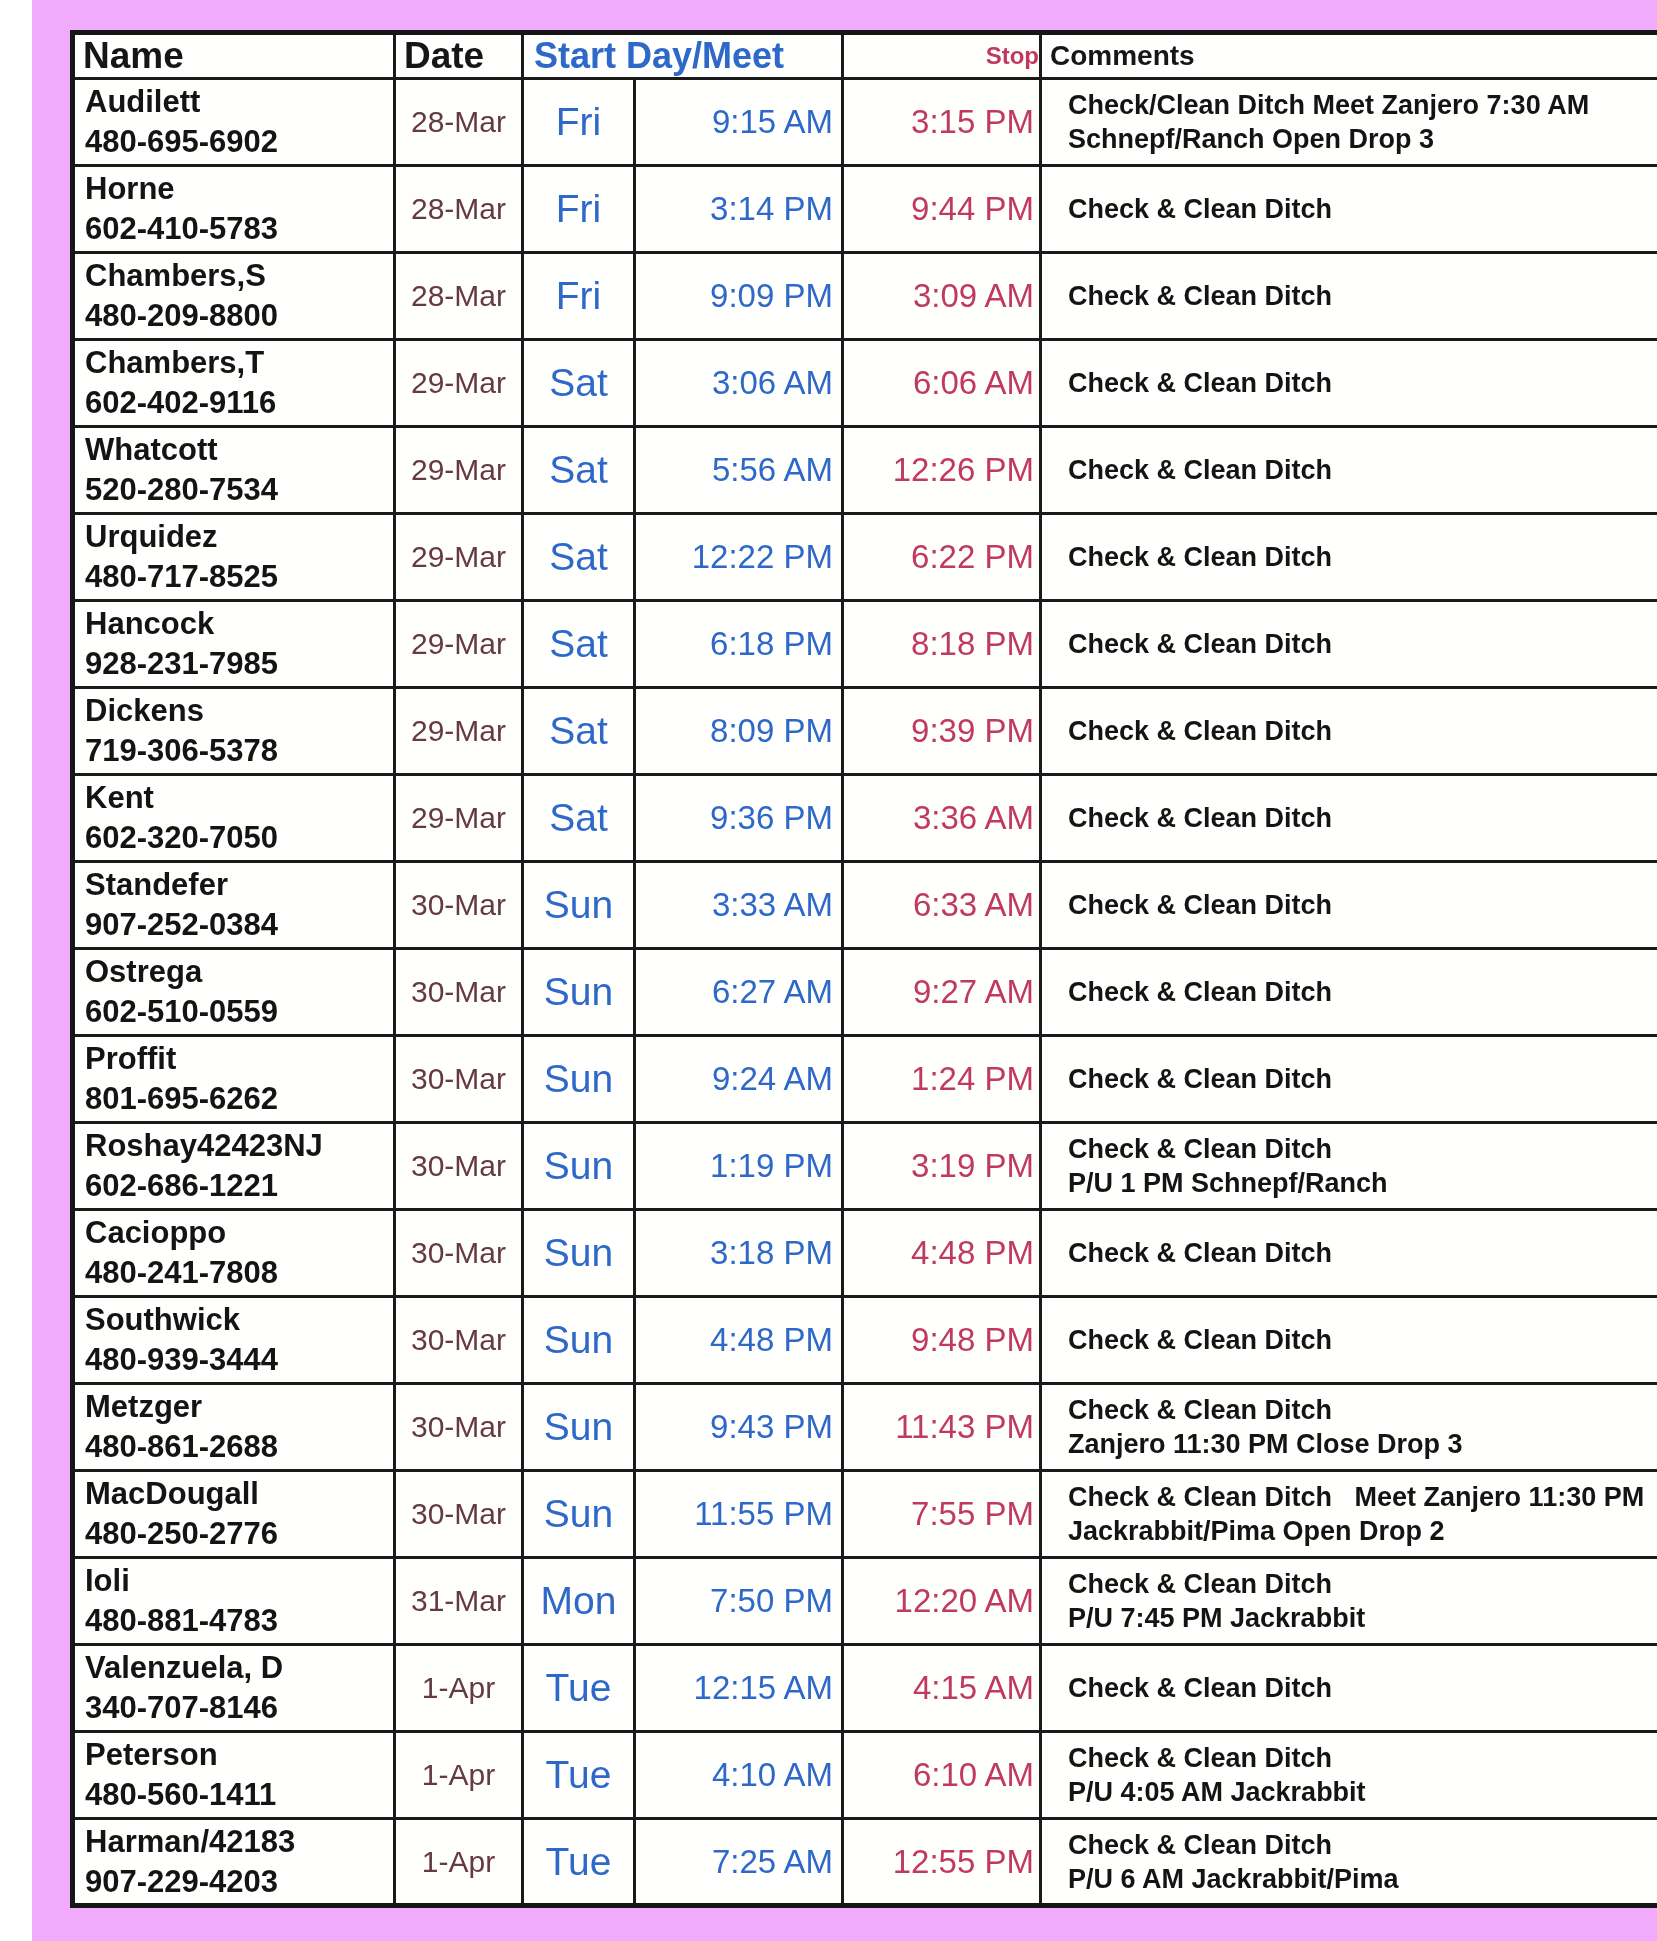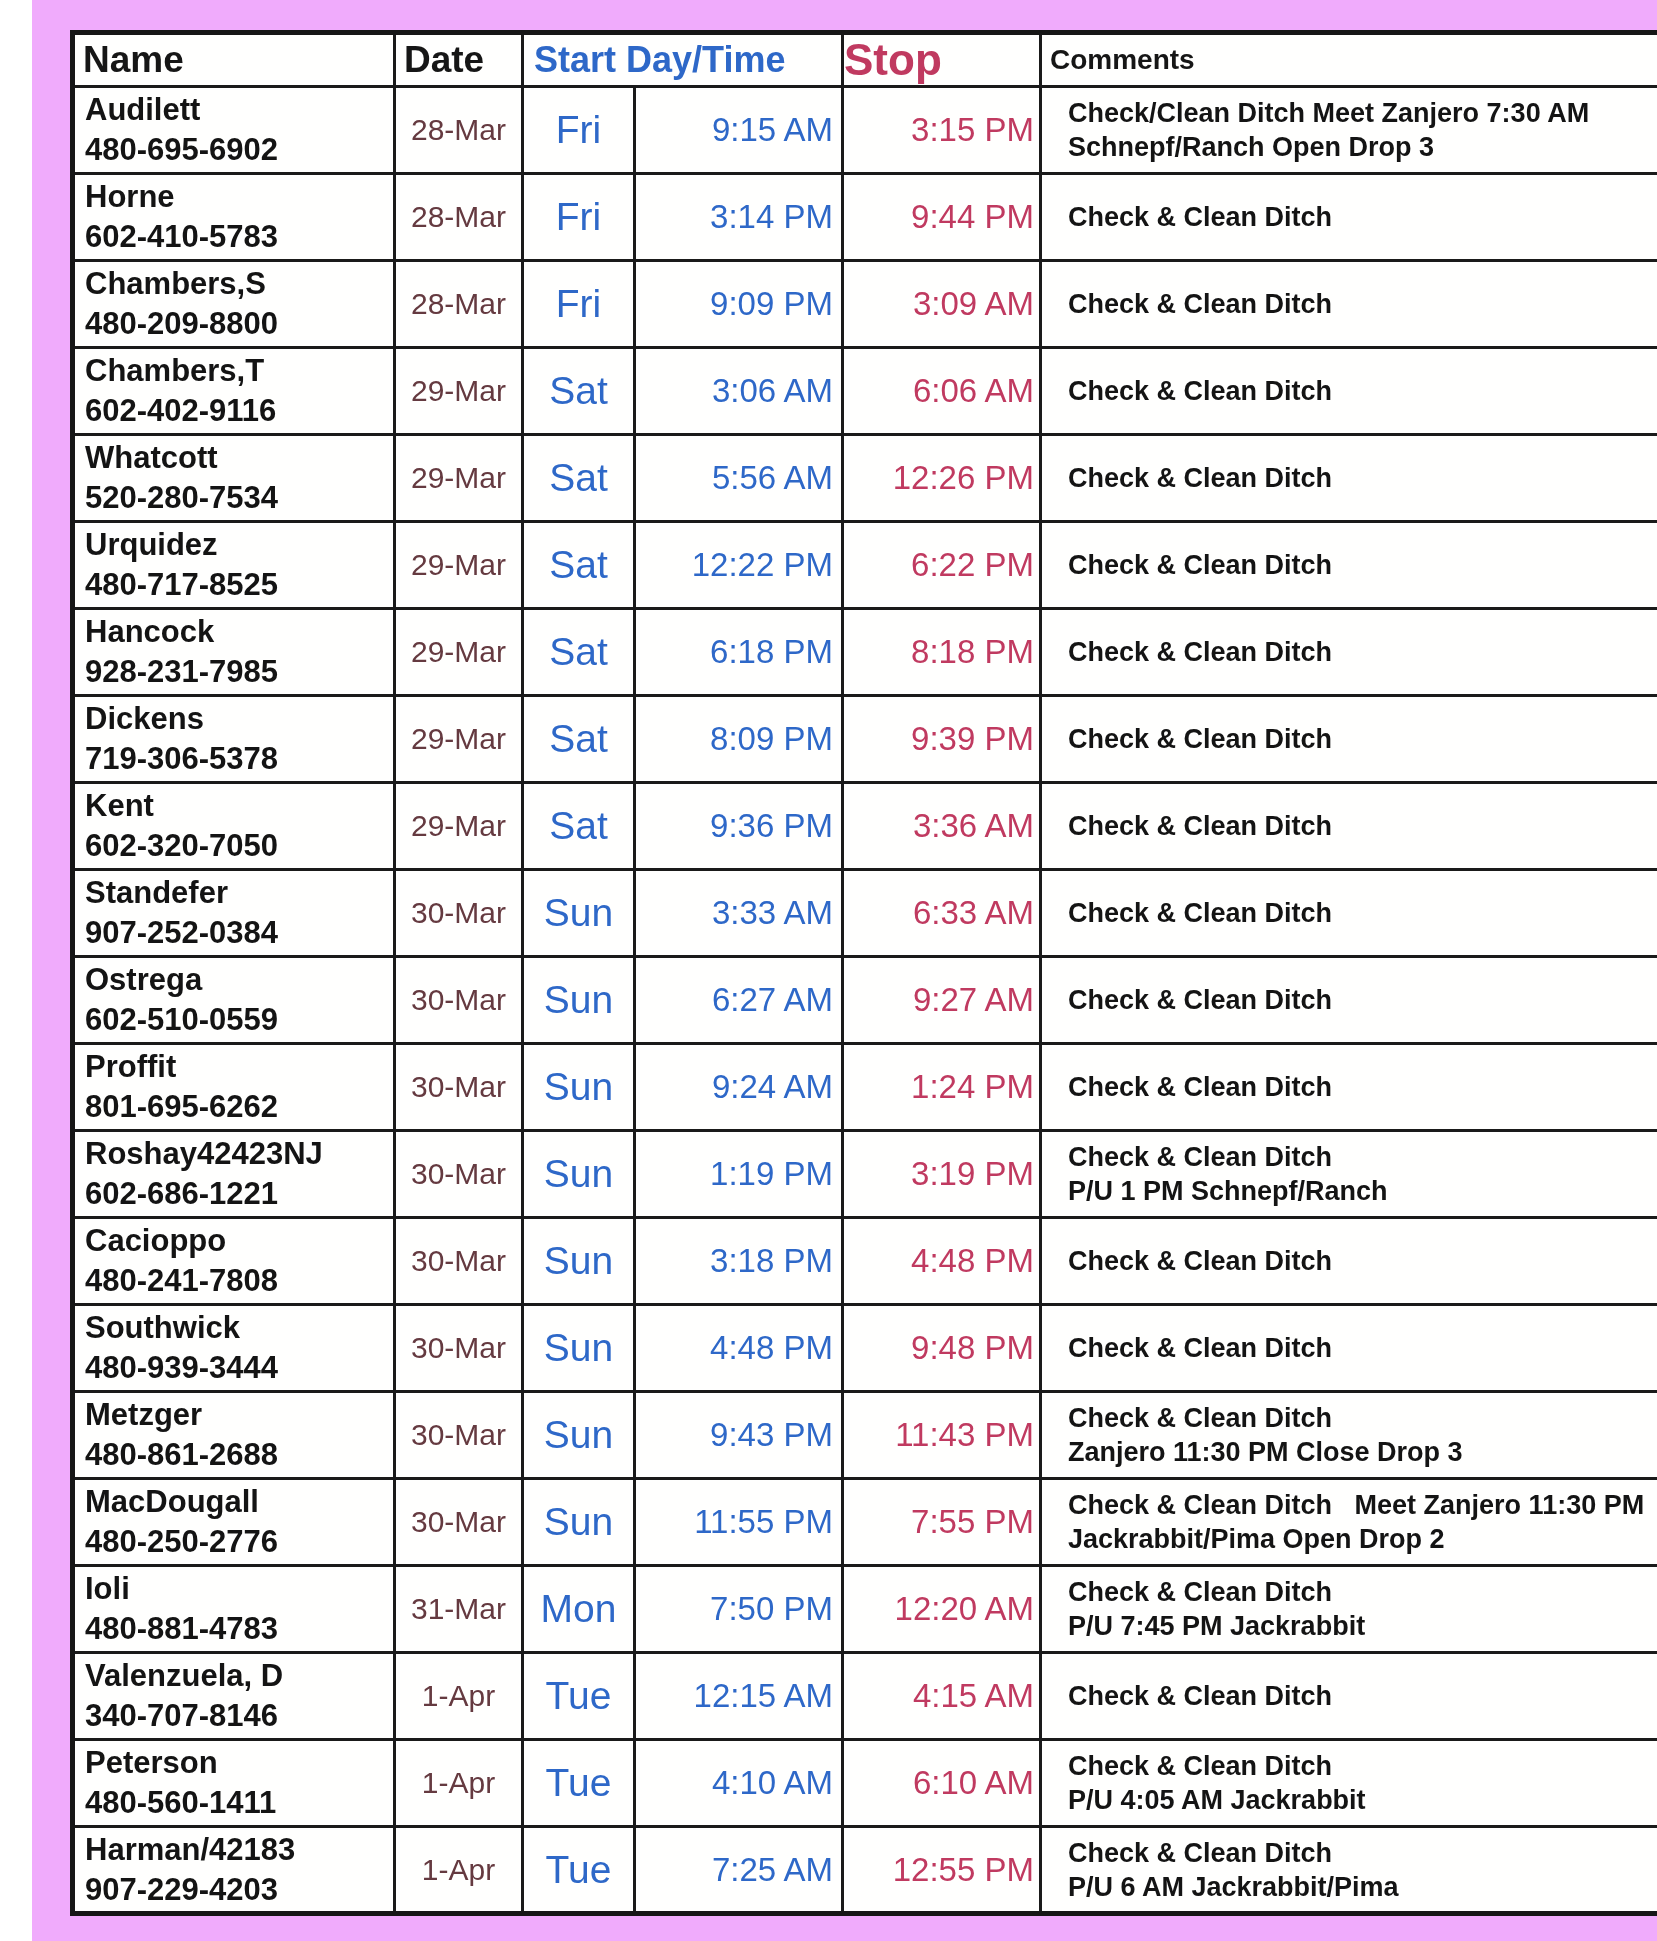--- a/index.html
+++ b/index.html
@@ -53,23 +53,23 @@
     font-size: 37px;
     color: #161616;
     padding-left: 8px;
   }
   th.h-start {
     font-size: 36px;
     color: var(--start-blue, #2e68c8);
     padding-left: 10px;
   }
   th.h-stop {
-    font-size: 44px;
+    font-size: 24px;
     color: var(--stop-red, #c03a60);
-    text-align: left;
+    text-align: right;
   }
   th.h-comments {
     font-size: 28px;
     color: #161616;
     padding-left: 8px;
   }
 
   td { vertical-align: middle; }
 
   td.c-name { padding-left: 10px; }
@@ -127,21 +127,21 @@
       <col class="c-date">
       <col class="c-day">
       <col class="c-time">
       <col class="c-stop">
       <col class="c-comments">
     </colgroup>
     <thead>
       <tr>
         <th class="h-name">Name</th>
         <th class="h-date">Date</th>
-        <th class="h-start" colspan="2">Start Day/Time</th>
+        <th class="h-start" colspan="2">Start Day/Meet</th>
         <th class="h-stop">Stop</th>
         <th class="h-comments">Comments</th>
       </tr>
     </thead>
     <tbody>
         <tr>
     <td class="c-name">
       <div class="person-name">Audilett</div>
       <div class="phone">480-695-6902</div>
     </td>

